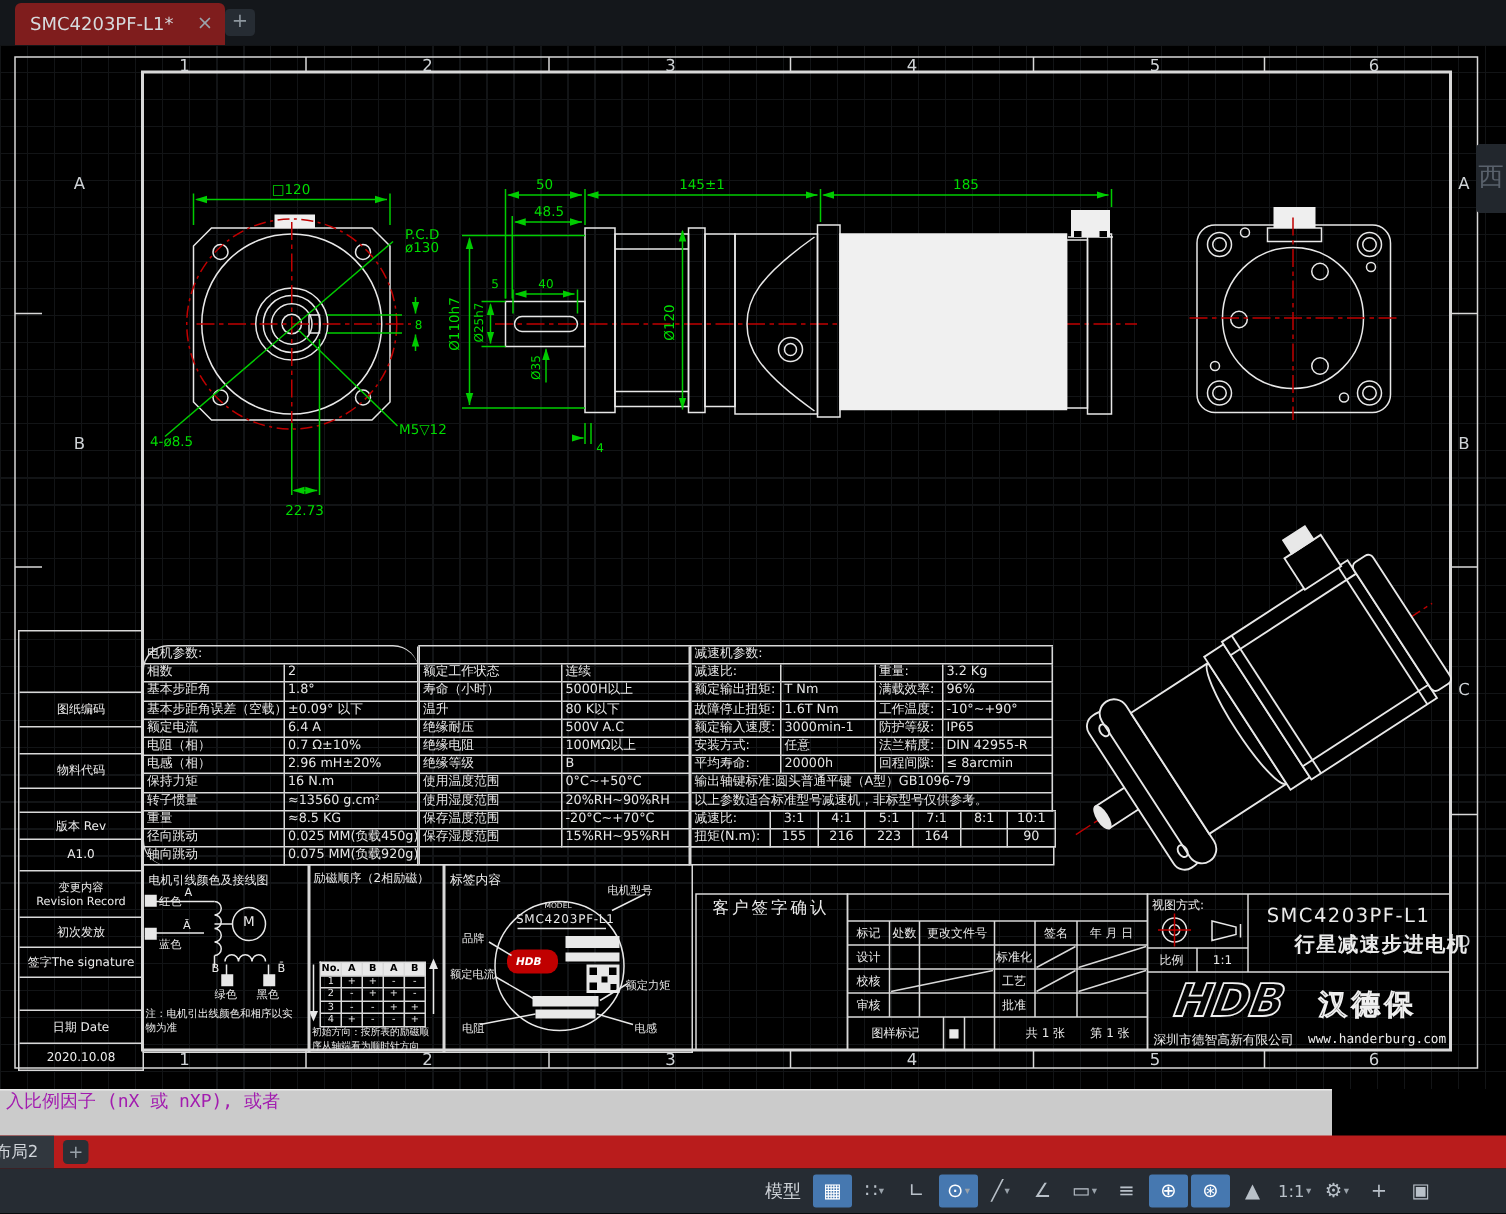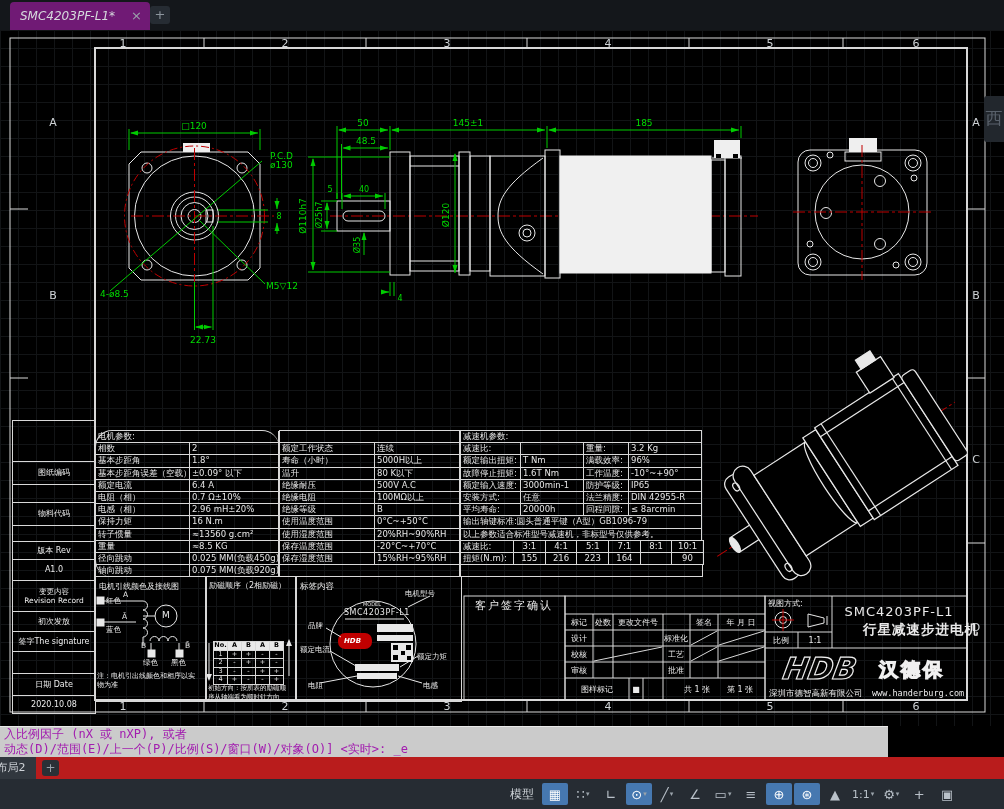--- a/index.html
+++ b/index.html
@@ -1,21 +1,21 @@
 <!DOCTYPE html>
 <html><head>
 <meta charset="utf-8">
 <style>
   html,body{margin:0;padding:0;background:#000;}
   body{width:1004px;height:809px;position:relative;overflow:hidden;
        font-family:"DejaVu Sans",sans-serif;-webkit-font-smoothing:antialiased;}
   
   #tabbar{position:absolute;left:0;top:0;width:1004px;height:30px;background:#14171b;}
-  #doc-tab{position:absolute;left:10px;top:2px;height:28px;width:130px;background:#701a75;
-           border-radius:4px 4px 0 0;color:#d6dadd;font-size:12px;line-height:28px;padding-left:10px;font-style:italic;}
+  #doc-tab{position:absolute;left:10px;top:2px;height:28px;width:130px;background:#7f1d1d;
+           border-radius:4px 4px 0 0;color:#d6dadd;font-size:12px;line-height:28px;padding-left:10px;}
   #doc-tab .x{position:absolute;right:8px;top:0;color:#9aa3ab;font-size:13px;cursor:pointer;}
   #add-tab{position:absolute;left:150px;top:6px;width:20px;height:18px;background:#262c33;border-radius:3px;
            color:#8d969e;font-size:13px;text-align:center;line-height:18px;}
   
   #canvas{position:absolute;left:0;top:30px;width:1004px;height:696px;background:#000;
     background-image:repeating-linear-gradient(to right,#121416 0 1px,transparent 1px 18px),
                      repeating-linear-gradient(to bottom,#121416 0 1px,transparent 1px 18px);}
   #cadsvg{position:absolute;left:0;top:0;width:1004px;height:809px;pointer-events:none;z-index:2;}
   
   .tgrid{display:grid;position:absolute;z-index:3;border-left:1px solid #d8d8d8;border-top:1px solid #d8d8d8;background:transparent;}
@@ -557,27 +557,26 @@
 <div class="tb-txt" style="left:636px;top:689px;">■</div>
 <div class="tb-txt" style="left:697px;top:689px;">共 1 张</div>
 <div class="tb-txt" style="left:740px;top:689px;">第 1 张</div>
 
 <div class="sec-title" style="left:768px;top:598px;font-size:8px;">视图方式:</div>
 <div class="tb-txt" style="left:781px;top:640px;">比例</div>
 <div class="tb-txt" style="left:815px;top:640px;">1:1</div>
 <div class="tb-txt" style="left:899px;top:611px;font-size:13px;letter-spacing:1px;">SMC4203PF-L1</div>
 <div class="tb-txt" style="left:899px;top:630px;font-size:13.5px;font-weight:bold;letter-spacing:1px;margin-left:22px;">行星减速步进电机</div>
 <div class="tb-txt outline-txt" style="left:820px;top:668px;font-size:30px;font-weight:900;font-style:italic;transform:translate(-50%,-50%) skewX(-10deg);">HDB</div>
-<div class="tb-txt outline-txt" style="left:912px;top:670px;font-size:19px;font-weight:bold;letter-spacing:3px;">汉德保</div>
+<div class="tb-txt outline-txt" style="left:912px;top:670px;font-size:19px;font-weight:normal;letter-spacing:3px;">汉德保</div>
 <div class="sec-title" style="left:769px;top:688px;font-size:8.5px;">深圳市德智高新有限公司</div>
 <div class="sec-title" style="left:872px;top:688px;font-size:8.5px;font-family:'DejaVu Sans Mono',monospace;">www.handerburg.com</div>
 
 <div id="cmd">
   <div>入比例因子 (nX 或 nXP), 或者</div>
-  <div>动态(D)/范围(E)/上一个(P)/比例(S)/窗口(W)/对象(O)] &lt;实时&gt;: _e</div>
 </div>
 
 <div id="laybar">
   <div id="laytab">布局2</div>
   <div id="layadd">+</div>
 </div>
 
 <div id="statusbar">
   <div id="sb-right">
     <div id="model-btn">模型</div>

